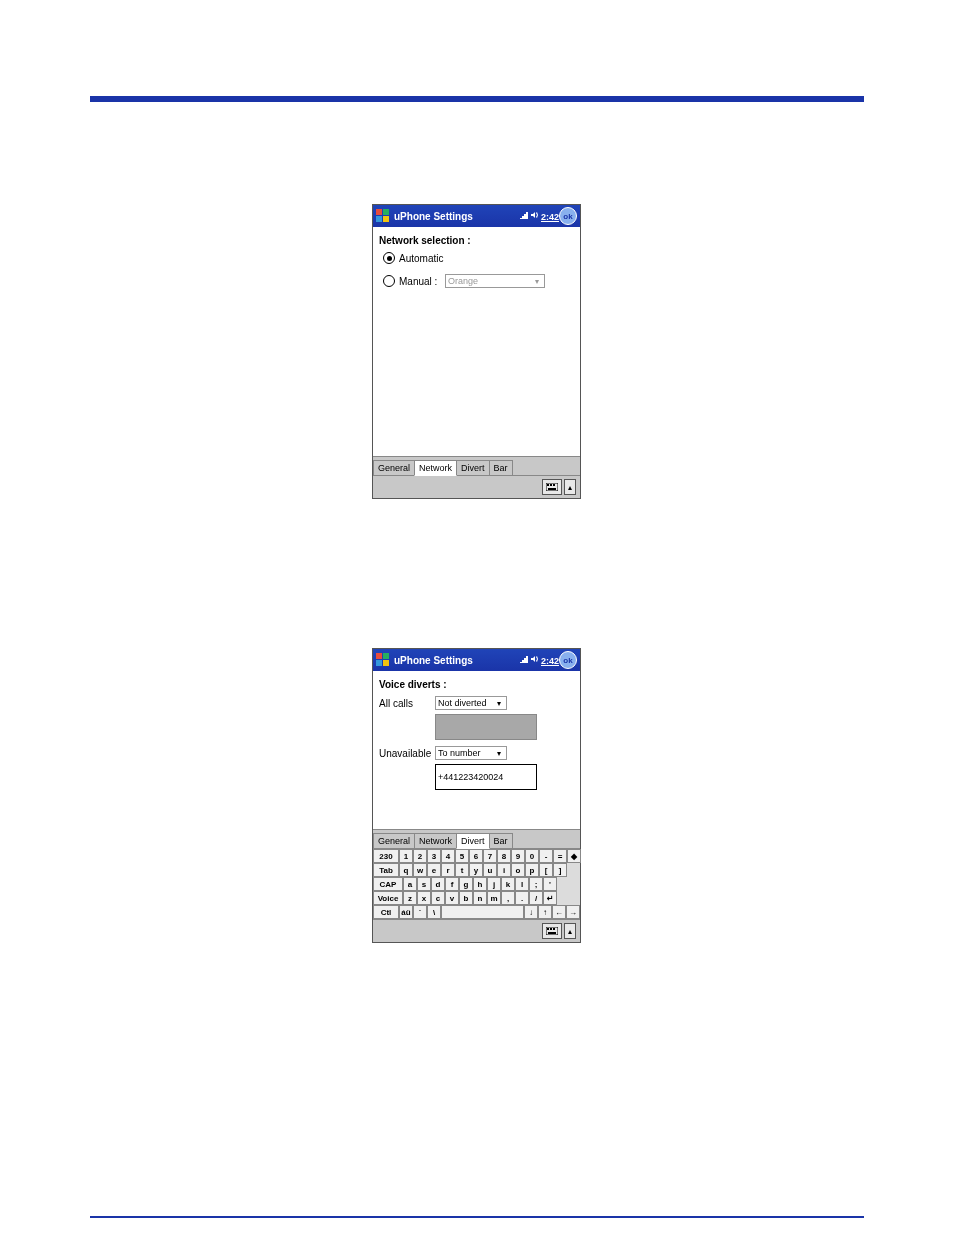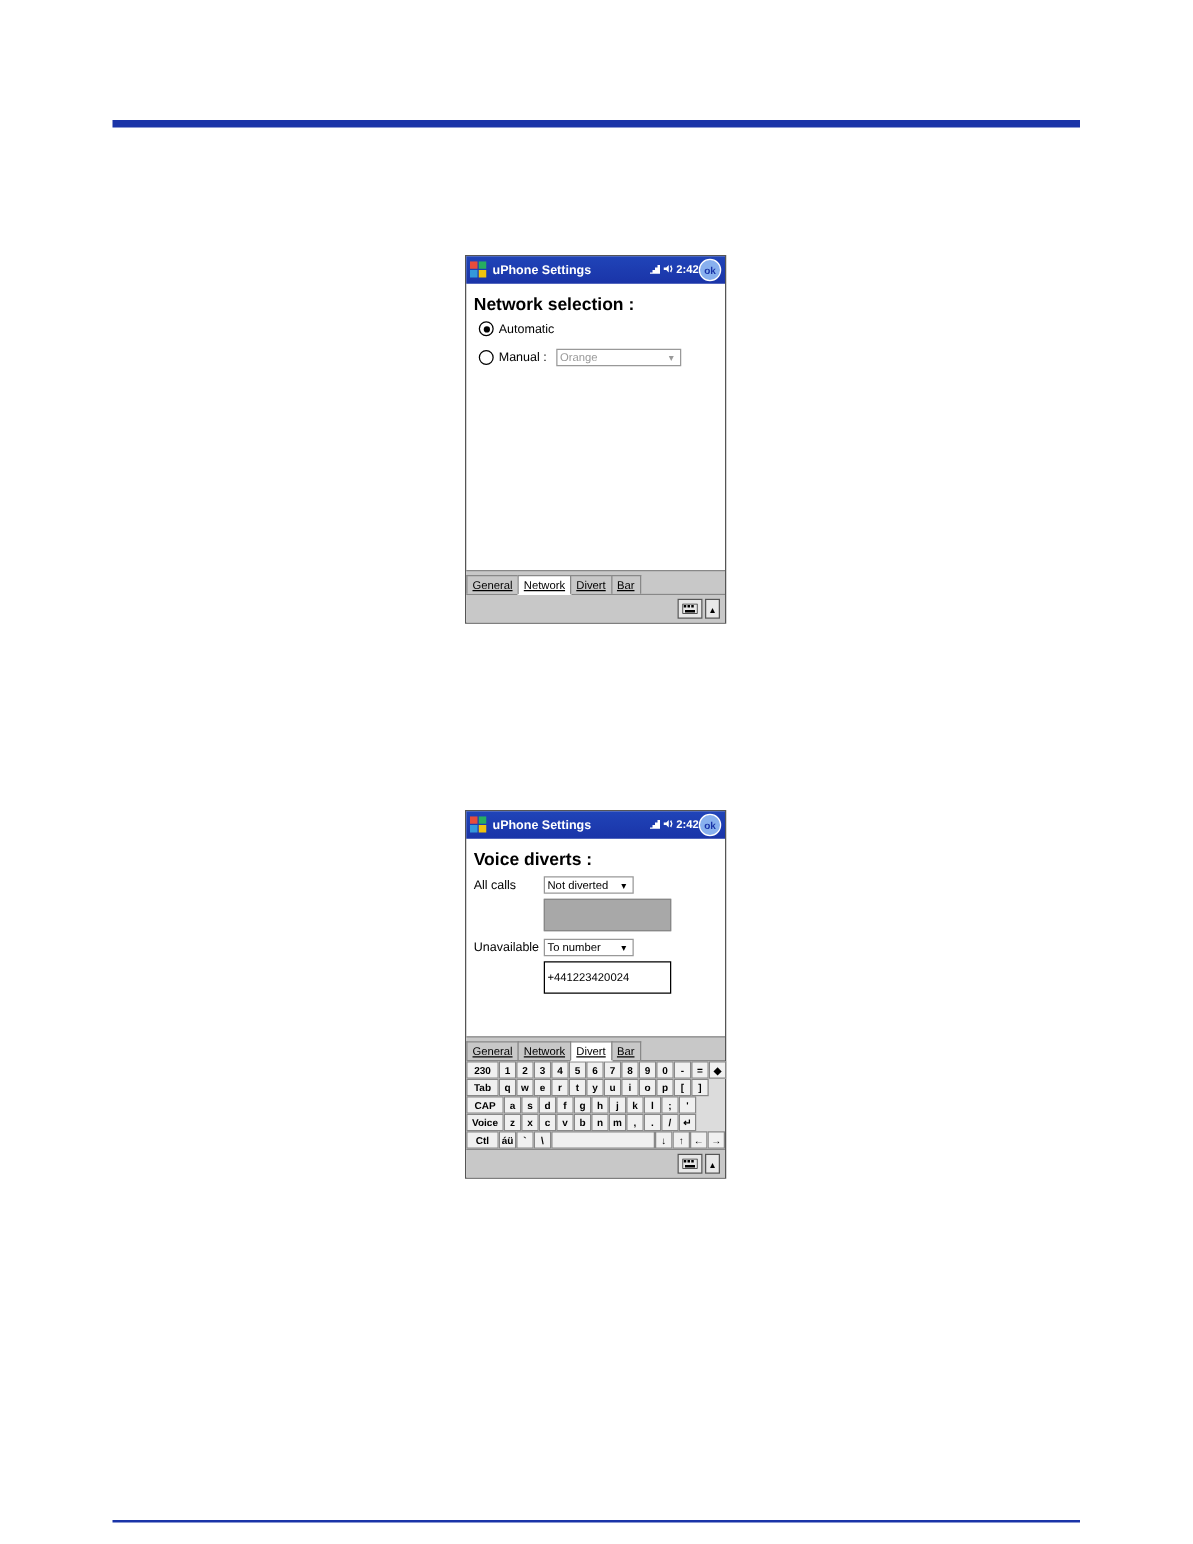--- a/index.html
+++ b/index.html
@@ -49,23 +49,24 @@
     position: relative;
   }
   .titlebar .winlogo {
     width: 14px; height: 14px;
     margin-right: 4px;
     flex-shrink: 0;
   }
   .titlebar .title { flex: 1; }
   .titlebar .status-icons {
     display: flex;
-    align-items: flex-start;
+    align-items: flex-end;
     gap: 1px;
     font-size: 9px;
+    text-decoration: underline;
   }
   .ok-button {
     width: 16px; height: 16px;
     border-radius: 50%;
     background: #88b0ee;
     color: #1a34a8;
     font-size: 8px;
     font-weight: bold;
     display: flex;
     align-items: center;
@@ -74,21 +75,21 @@
     margin-left: 0;
   }
   .content {
     flex: 1;
     padding: 8px 6px;
     font-size: 10px;
     position: relative;
   }
   .content .heading {
     font-weight: bold;
-    font-size: 14px;
+    font-size: 10px;
     margin-bottom: 6px;
   }
   .radio-row {
     display: flex;
     align-items: center;
     margin: 6px 0 6px 4px;
     font-size: 10px;
   }
   .radio {
     width: 10px; height: 10px;
@@ -150,21 +151,20 @@
     font-size: 10px;
   }
 
   .tabstrip {
     height: 18px;
     background: #c8c8c8;
     display: flex;
     align-items: flex-end;
     font-size: 9px;
     border-top: 1px solid #888;
-    text-decoration: underline;
   }
   .tab {
     padding: 2px 4px;
     border: 1px solid #888;
     border-bottom: none;
     background: #c8c8c8;
     margin-right: -1px;
     position: relative;
   }
   .tab.active {

